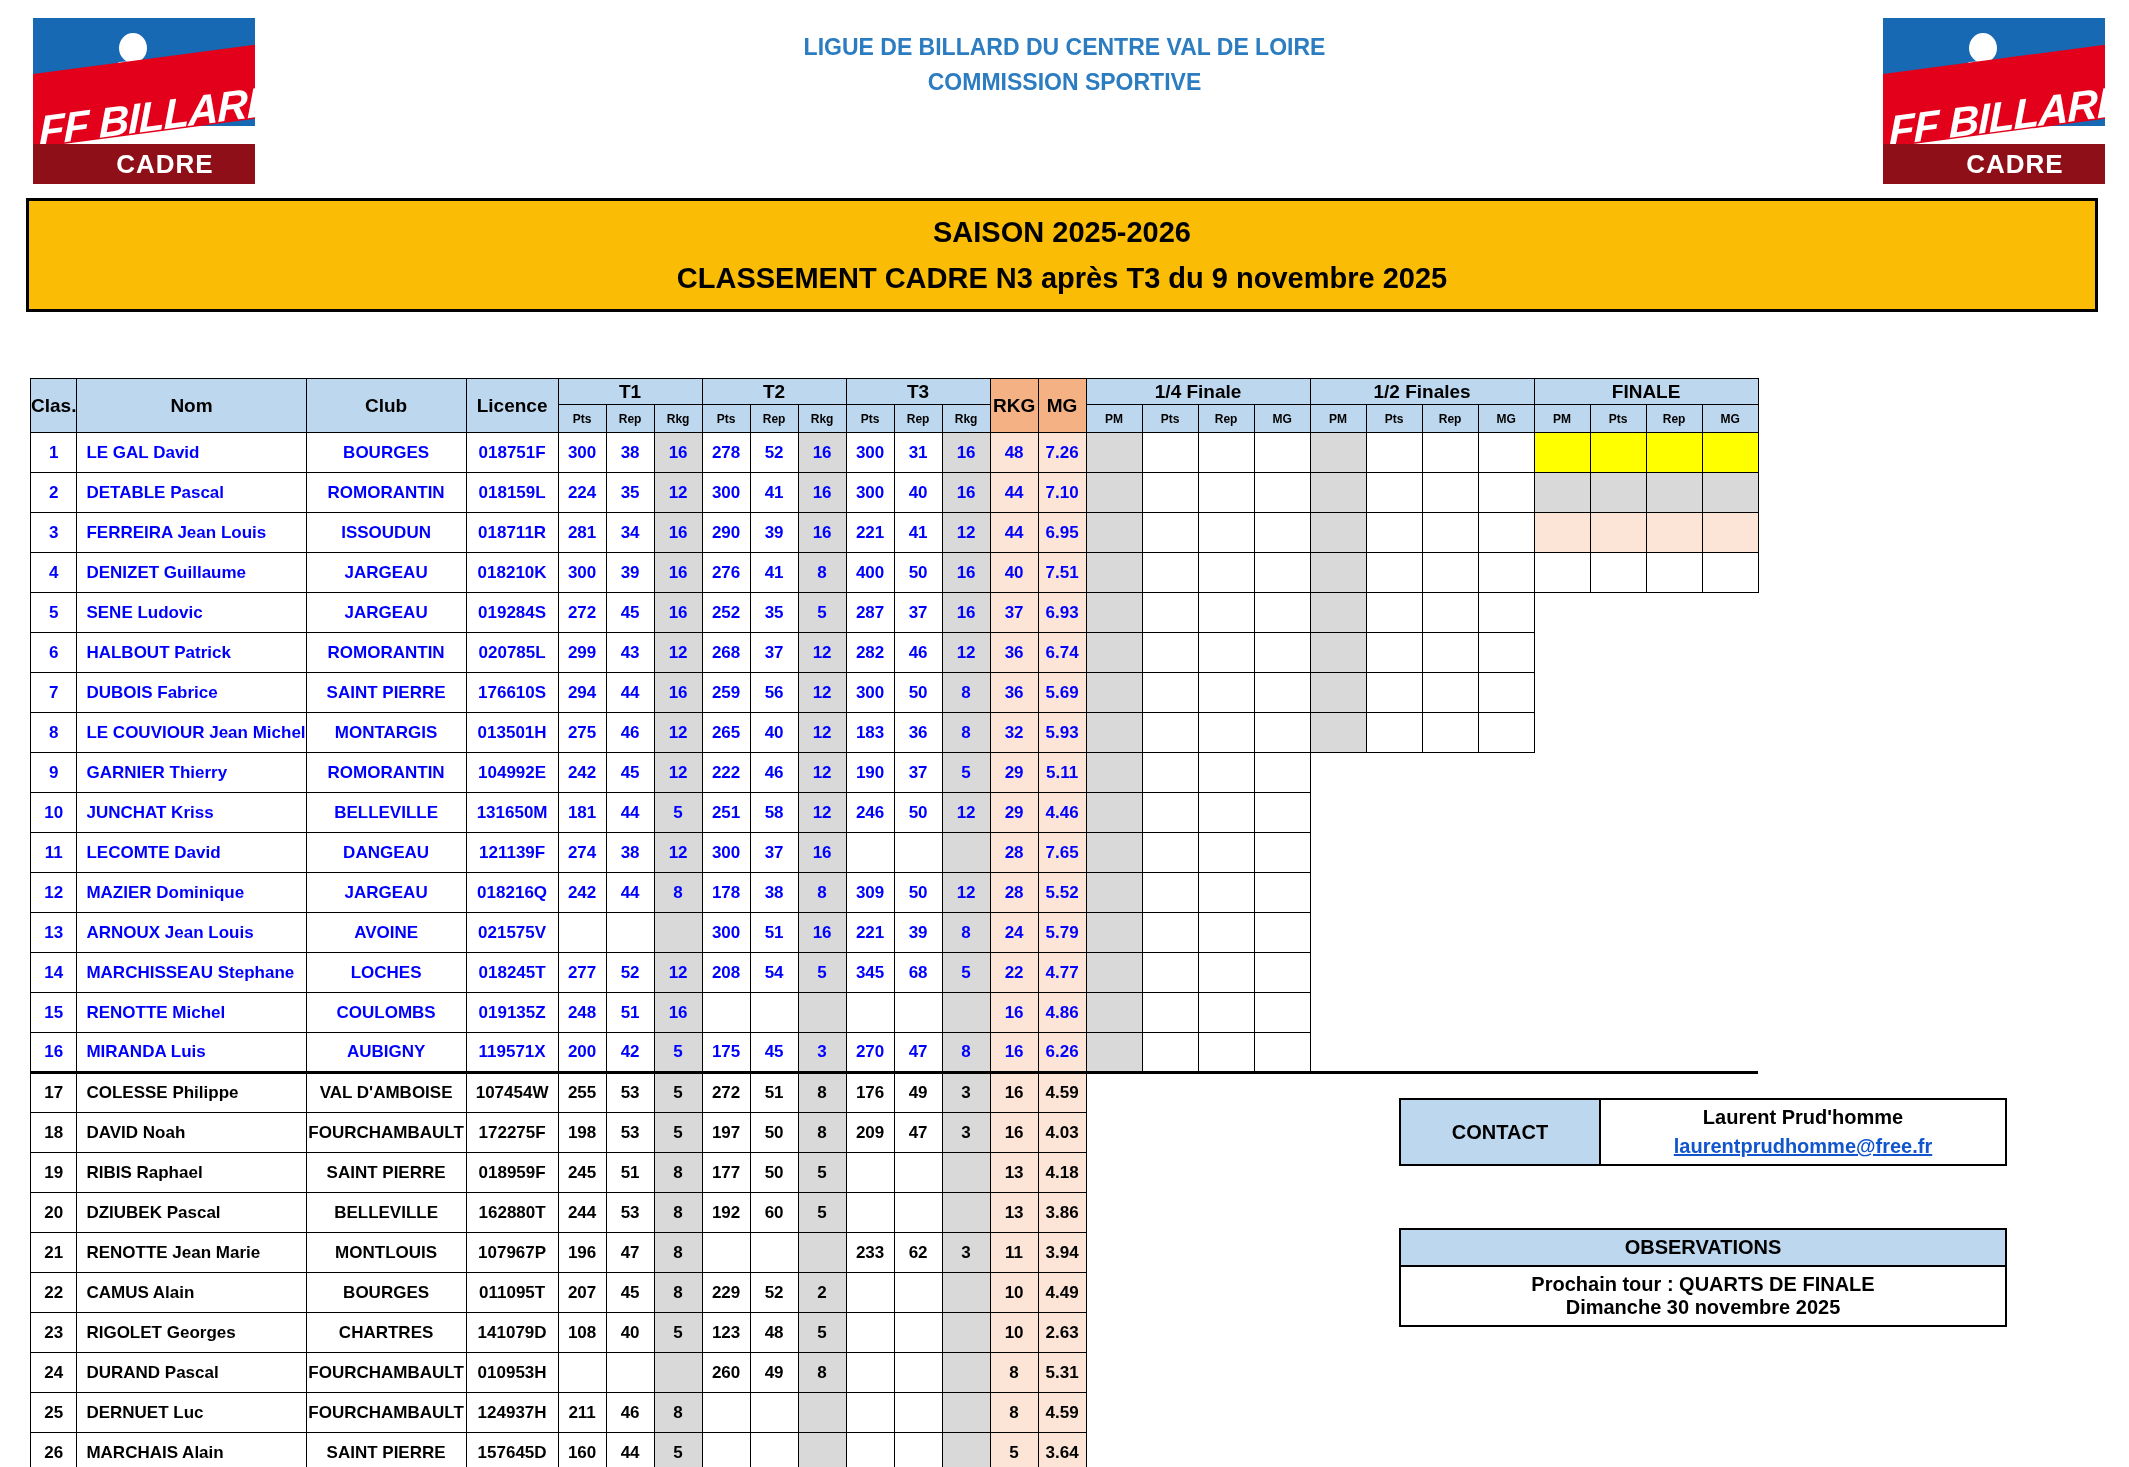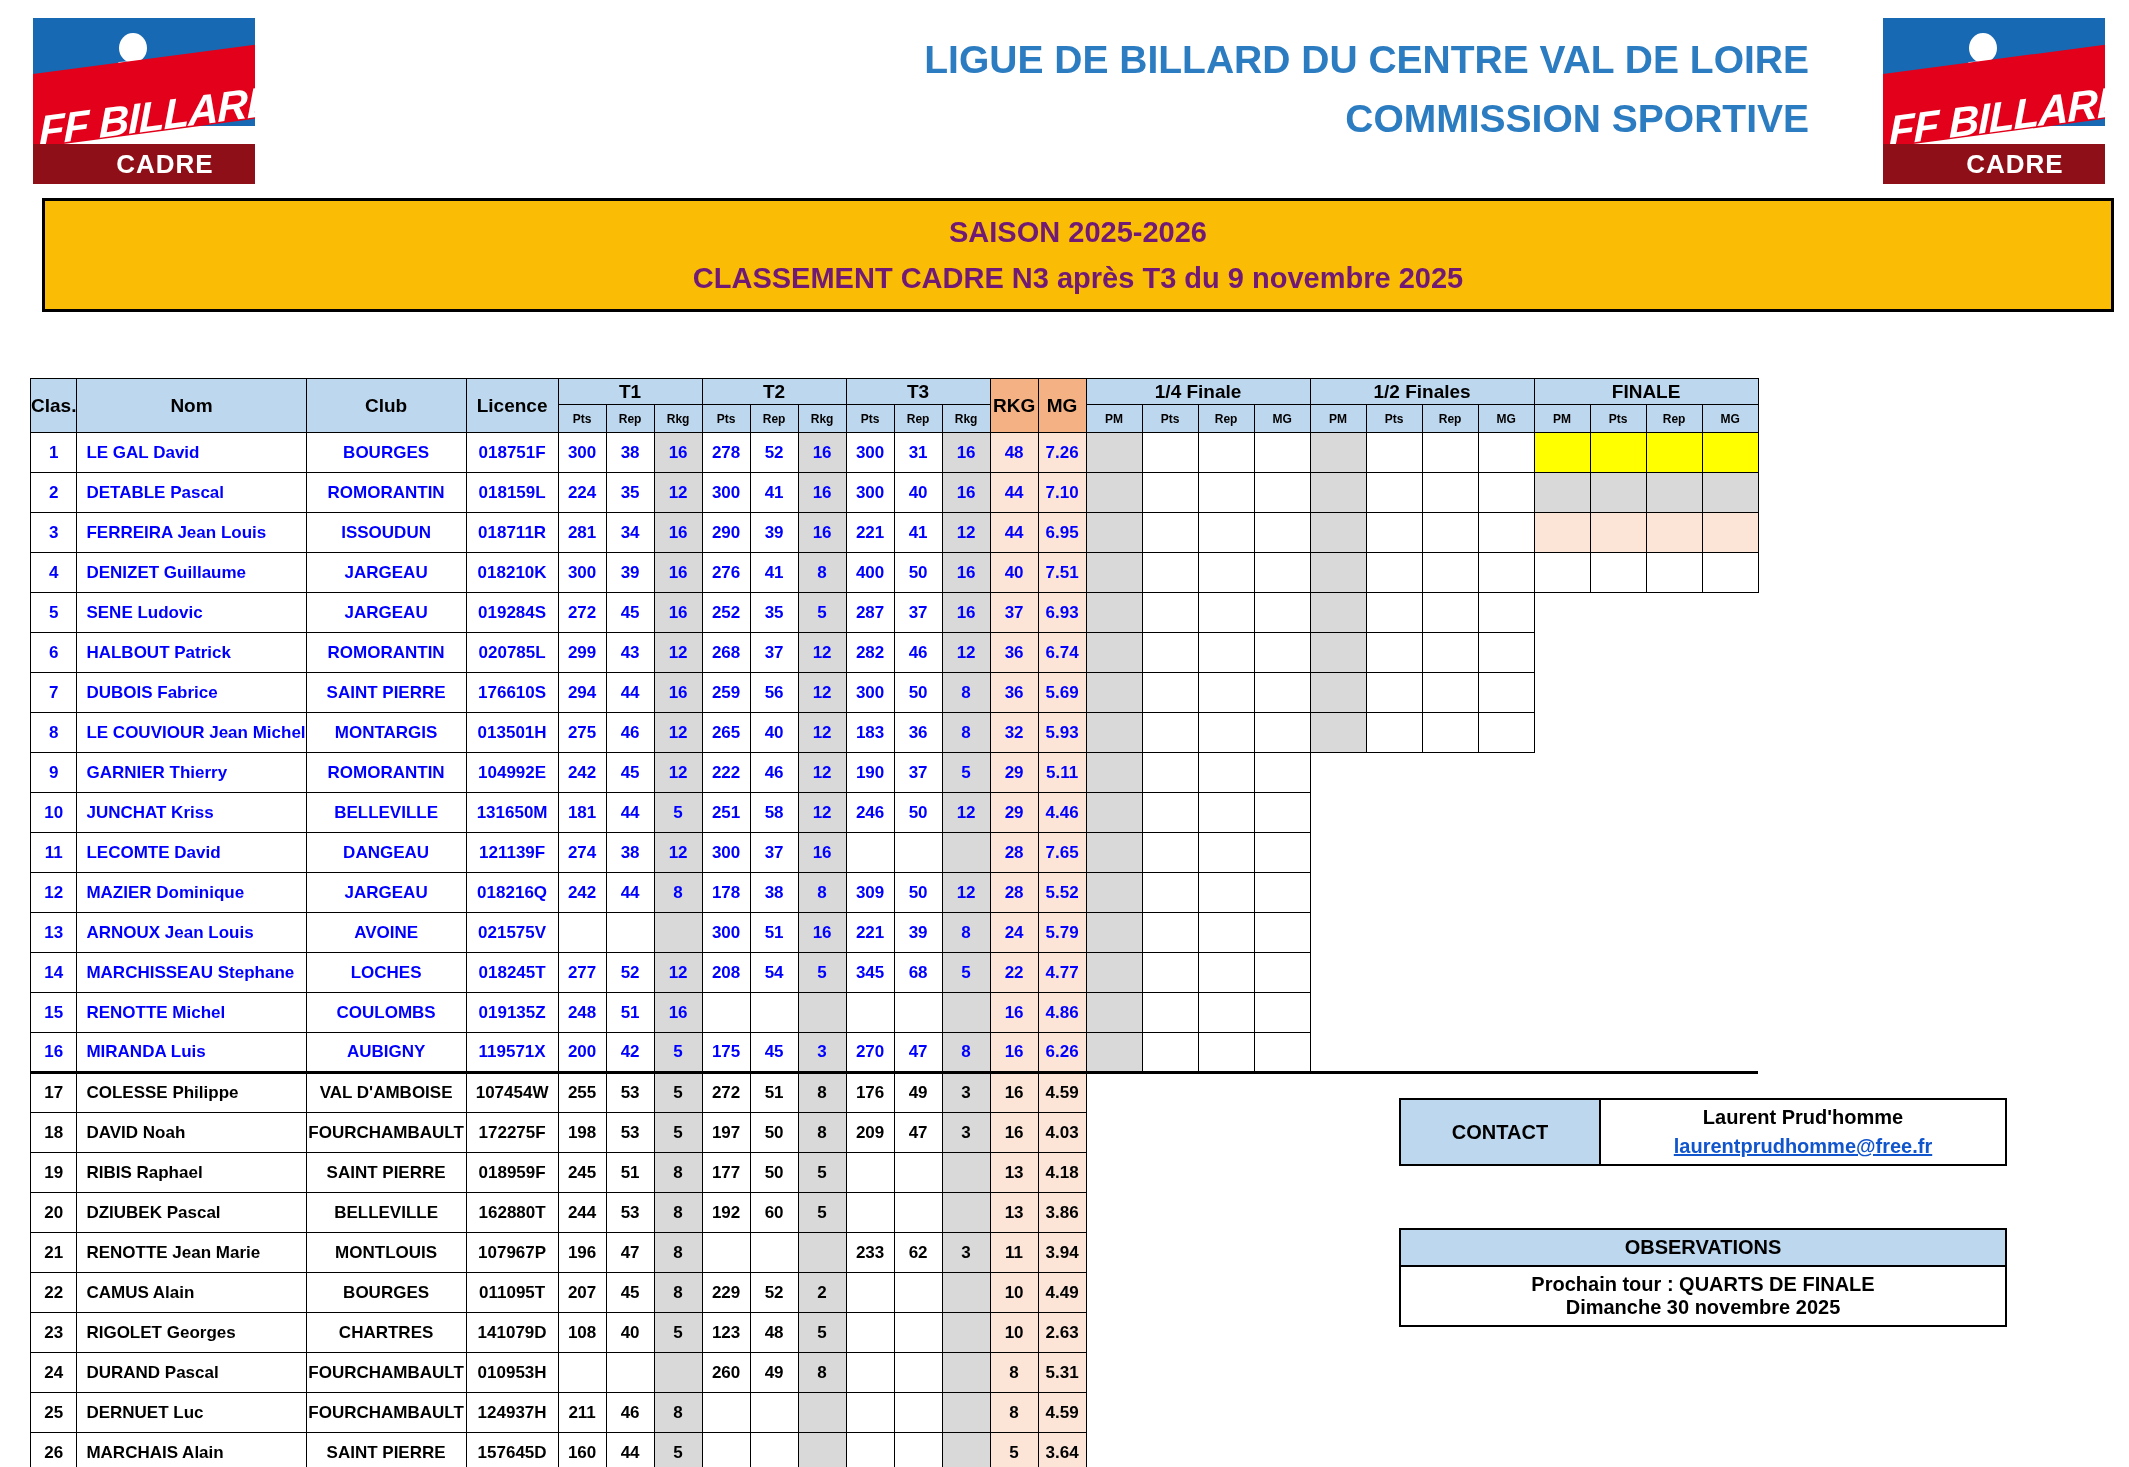--- a/index.html
+++ b/index.html
@@ -87,46 +87,45 @@
     top: 14px;
     width: 186px;
     height: 84px;
   }
 
   .title-block {
     position: absolute;
     left: 320px;
     right: 320px;
     top: 30px;
-    text-align: right;
+    text-align: center;
     color: #2b7cc1;
-    font-size: 39px;
+    font-size: 23px;
     font-weight: bold;
     line-height: 1.52;
   }
 
   
   .banner {
     position: absolute;
     left: 26px;
     top: 198px;
     width: 2072px;
     height: 114px;
     background: #fbbc05;
     border: 3px solid #000000;
     box-sizing: border-box;
     text-align: center;
-    color: #701a75;
+    color: #000000;
     font-size: 29px;
     font-weight: bold;
     display: flex;
     flex-direction: column;
     justify-content: center;
     line-height: 1.6;
-    margin-left: 16px;
   }
 
   
   .main-table {
     position: absolute;
     left: 30px;
     top: 344px;
     border-collapse: collapse;
     table-layout: fixed;
     margin-top: 34px;

